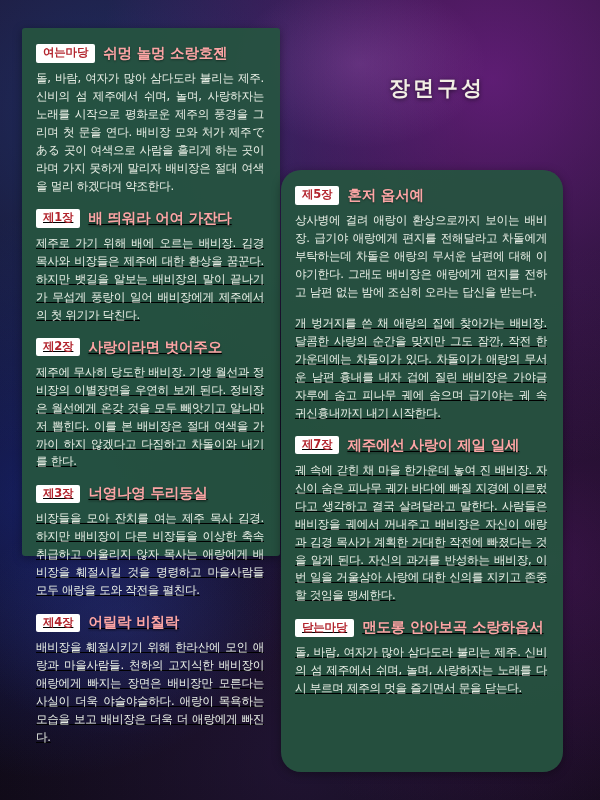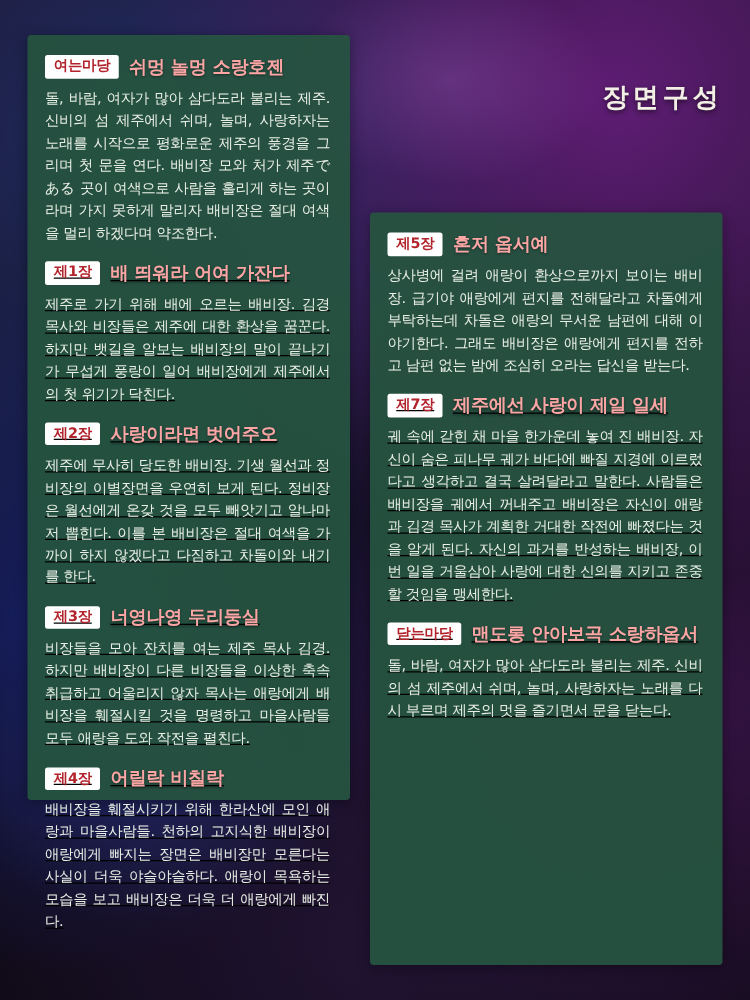--- a/index.html
+++ b/index.html
@@ -39,36 +39,37 @@
   .panel {
     position: absolute;
     background: rgba(38, 84, 64, 0.93);
     border-radius: 3px;
     box-shadow: 0 2px 10px rgba(0,0,0,0.35);
   }
   .panel-left {
     left: 22px;
     top: 28px;
     width: 258px;
-    height: 612px;
+    height: 528px;
     padding: 0;
   }
   .panel-right {
-    left: 296px;
+    left: 281px;
     top: 170px;
     width: 282px;
     height: 602px;
+    border-radius: 20px;
   }
 
   .title-wrap {
     position: absolute;
     left: 296px;
-    top: 64px;
+    top: 74px;
     width: 282px;
-    text-align: right;
+    text-align: center;
   }
   .scene-title {
     font-size: 21px;
     font-weight: bold;
     color: #f2efe4;
     letter-spacing: 3px;
     text-shadow: 0 1px 4px rgba(0,0,0,0.6);
   }
 
   .section {
@@ -172,20 +173,21 @@
 
     <div class="section">
       <div class="head-row">
         <span class="tag">제5장</span>
         <span class="head-title">혼저 옵서예</span>
       </div>
       <div class="body-text">상사병에 걸려 애랑이 환상으로까지 보이는 배비장. 급기야 애랑에게 편지를 전해달라고 차돌에게 부탁하는데 차돌은 애랑의 무서운 남편에 대해 이야기한다. 그래도 배비장은 애랑에게 편지를 전하고 남편 없는 밤에 조심히 오라는 답신을 받는다.</div>
     </div>
 
     <div class="section">
+      <div class="body-text">개 벙거지를 쓴 채 애랑의 집에 찾아가는 배비장. 달콤한 사랑의 순간을 맞지만 그도 잠깐, 작전 한가운데에는 차돌이가 있다. 차돌이가 애랑의 무서운 남편 흉내를 내자 겁에 질린 배비장은 가야금 자루에 숨고 피나무 궤에 숨으며 급기야는 궤 속 귀신흉내까지 내기 시작한다.</div>
     </div>
 
     <div class="section">
       <div class="head-row">
         <span class="tag">제7장</span>
         <span class="head-title">제주에선 사랑이 제일 일세</span>
       </div>
       <div class="body-text">궤 속에 갇힌 채 마을 한가운데 놓여 진 배비장. 자신이 숨은 피나무 궤가 바다에 빠질 지경에 이르렀다고 생각하고 결국 살려달라고 말한다. 사람들은 배비장을 궤에서 꺼내주고 배비장은 자신이 애랑과 김경 목사가 계획한 거대한 작전에 빠졌다는 것을 알게 된다. 자신의 과거를 반성하는 배비장, 이번 일을 거울삼아 사랑에 대한 신의를 지키고 존중할 것임을 맹세한다.</div>
     </div>
 

